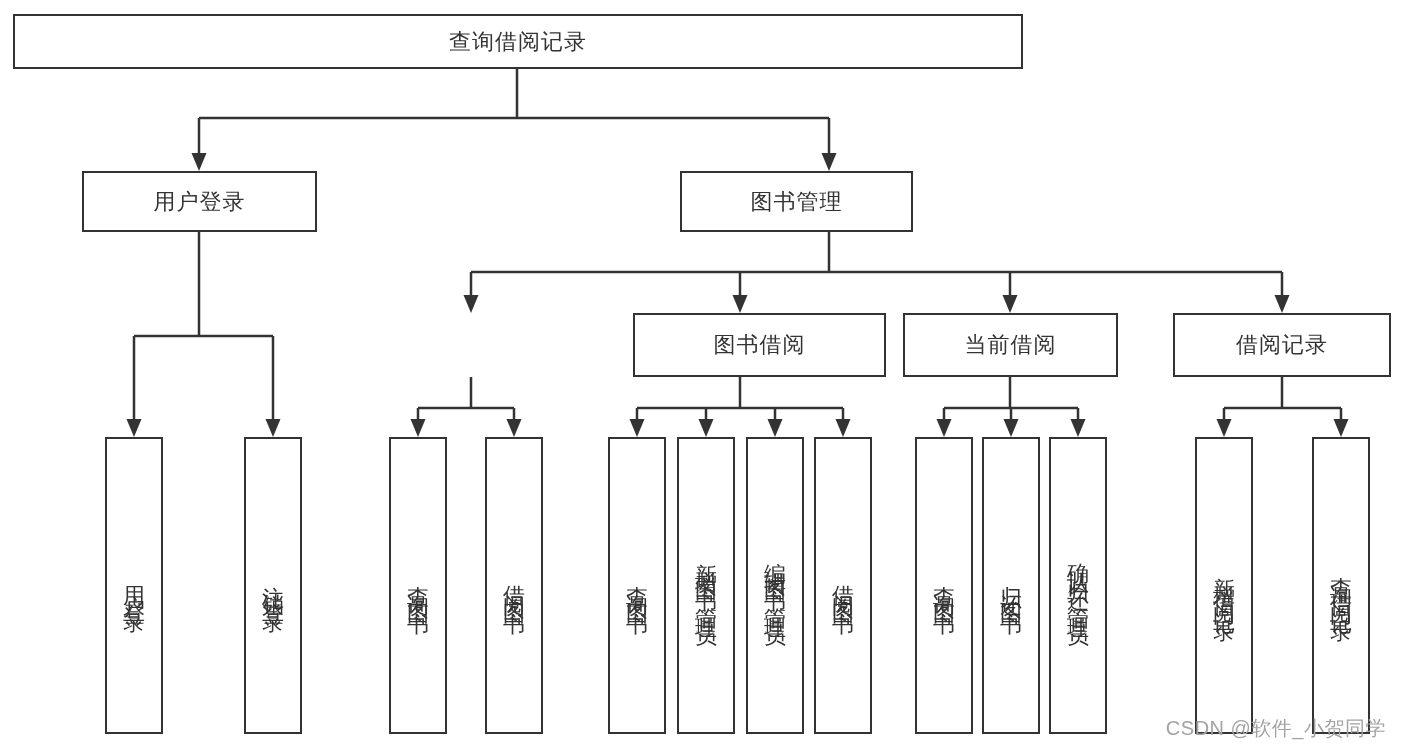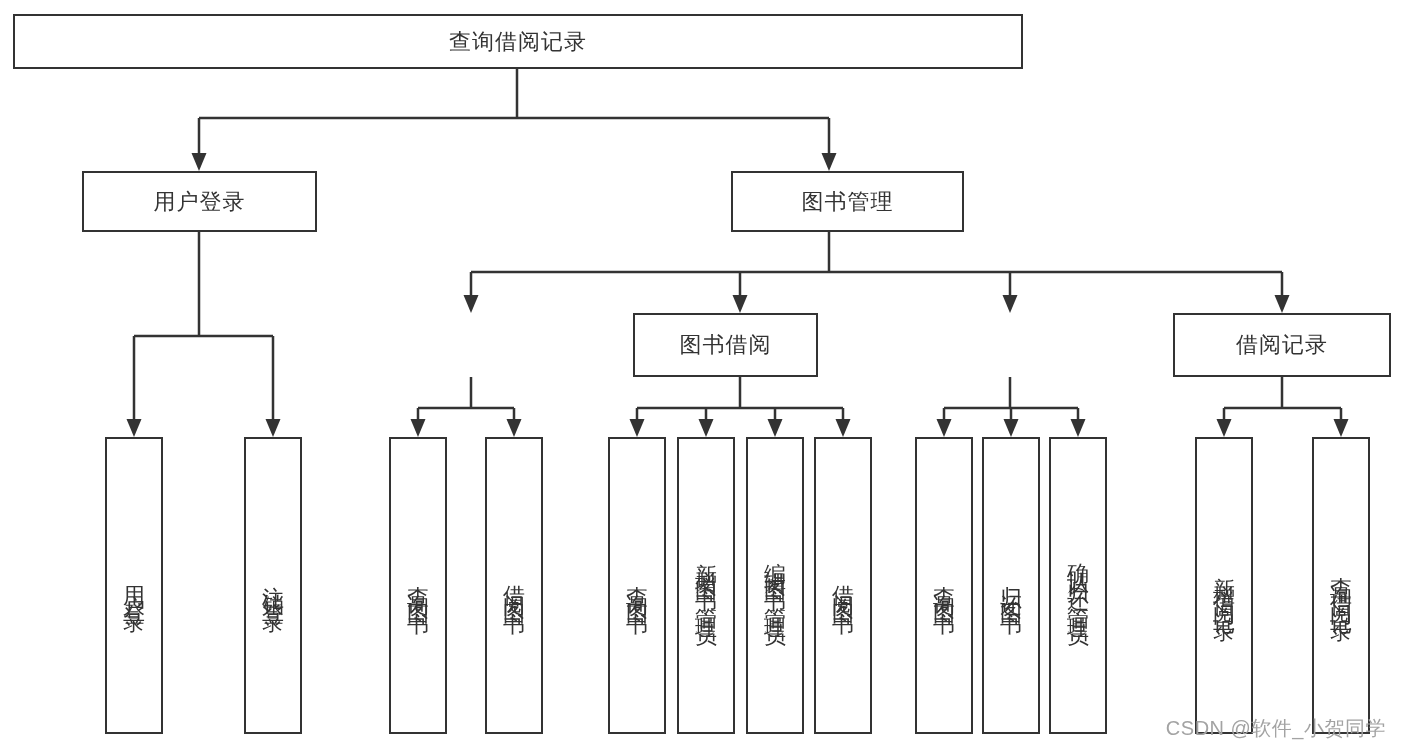--- a/index.html
+++ b/index.html
@@ -106,23 +106,24 @@
     <g stroke="#333333" stroke-width="2.5" fill="none">
       <path d="M1282,377 V408 M1224,408 H1341 M1224,408 V420 M1341,408 V420"></path>
     </g>
     <polygon fill="#333333" points="1216.5,419 1231.5,419 1224,437"></polygon>
     <polygon fill="#333333" points="1333.5,419 1348.5,419 1341,437"></polygon>
   </svg>
 
   <div class="box hbox root-box">查询借阅记录</div>
 
   <div class="box hbox" style="left:82px; top:171px; width:235px; height:61px;">用户登录</div>
-  <div class="box hbox" style="left:731px; top:171px; width:233px; height:61px;">图书管理</div>
+  <div class="box hbox" style="left:680px; top:171px; width:233px; height:61px;">图书管理</div>
 
-  <div class="box hbox" style="left:633px; top:313px; width:185px; height:64px;">图书借阅</div>
+  <div class="box hbox" style="left:633px; top:313px; width:253px; height:64px;">图书借阅</div>
+  <div class="box hbox" style="left:903px; top:313px; width:215px; height:64px;">当前借阅</div>
   <div class="box hbox" style="left:1173px; top:313px; width:218px; height:64px;">借阅记录</div>
 
   <div class="box vbox" style="left:105px;">用户登录</div>
   <div class="box vbox" style="left:244px;">注销登录</div>
 
   <div class="box vbox" style="left:389px;">查询图书</div>
   <div class="box vbox" style="left:485px;">借阅图书</div>
 
   <div class="box vbox" style="left:608px;">查询图书</div>
   <div class="box vbox" style="left:677px;">新增图书（管理员）</div>

